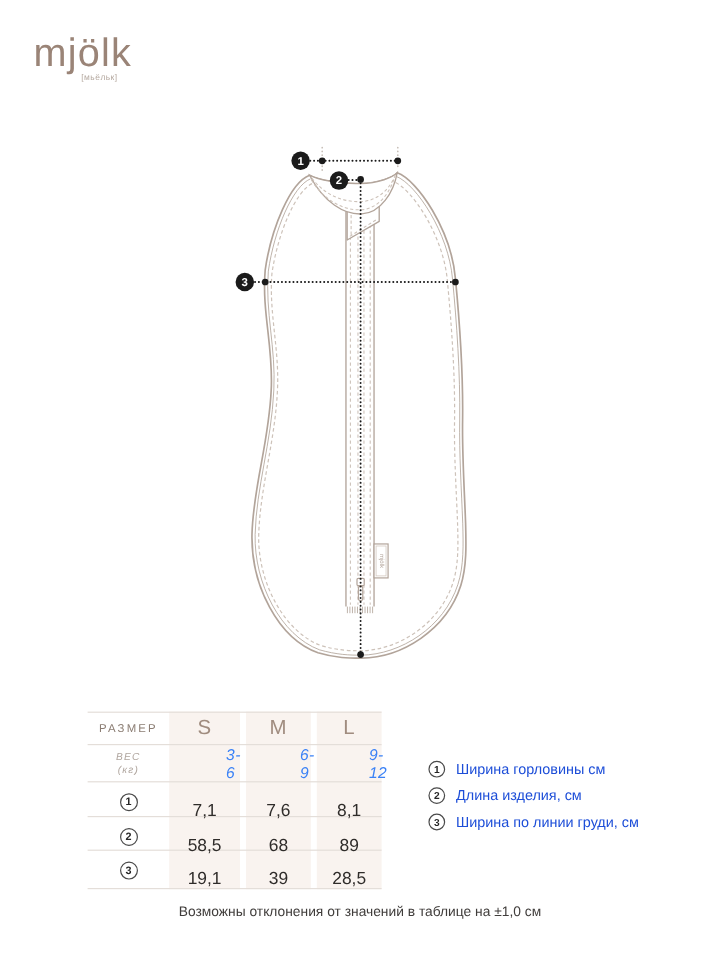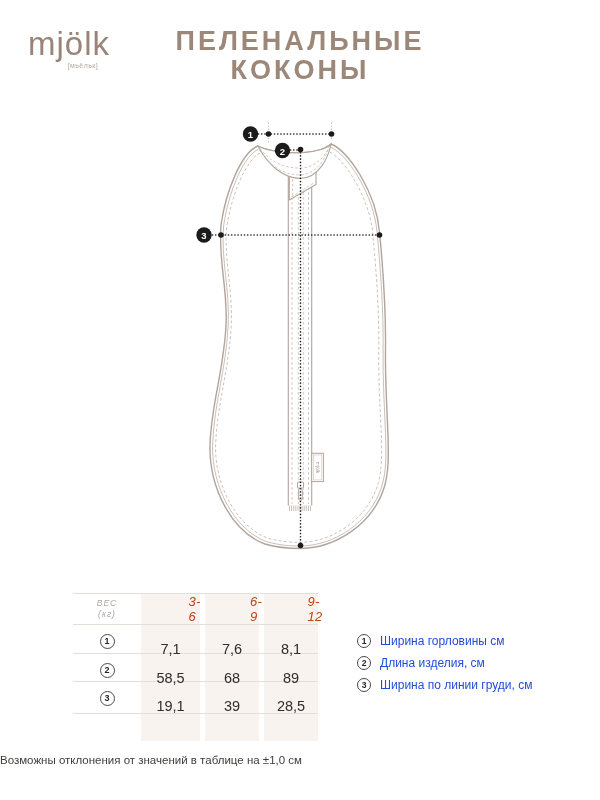--- a/index.html
+++ b/index.html
@@ -26,48 +26,44 @@
   .t-rows{position:relative;}
   .t-row{display:grid;grid-template-columns:68px 59px 5px 54px 5px 54px;
          border-top:1px solid #e4ded9;box-sizing:border-box;}
   .t-row:last-child{border-bottom:1px solid #e4ded9;}
   .r1{height:27px;} .r2{height:31px;font-style:italic;} .r3{height:29px;} .r4{height:28px;} .r5{height:33px;}
   .cell{display:flex;align-items:center;justify-content:center;flex-direction:column;}
   .c1{grid-column:1;} .c2{grid-column:2;} .c3{grid-column:4;} .c4{grid-column:6;}
   .hdr-label{font-size:9.5px;letter-spacing:1.8px;color:#8b7d73;}
   .hdr-size{font-size:17px;font-weight:500;color:#a08c7f;letter-spacing:.5px;}
   .wt-label{font-size:8.5px;letter-spacing:1px;color:#b0a69f;line-height:11px;text-align:center;}
-  .wt-val{font-size:13px;color:#c2410c;letter-spacing:.3px;padding-left:48px;}
+  .wt-val{font-size:13px;color:#3b82f6;letter-spacing:.3px;padding-left:48px;}
   .m-val{font-size:14.5px;font-weight:500;color:#2f2c2a;margin-top:16px;}
   .circ{width:15px;height:15px;border:1.2px solid #4a4a4a;border-radius:50%;
         display:flex;align-items:center;justify-content:center;
         font-size:9px;font-weight:bold;color:#262626;box-sizing:border-box;}
 
   
   .legend{position:absolute;left:357px;top:634px;}
   .legend-item{display:flex;align-items:center;margin-bottom:8px;}
   .legend .circ{width:14px;height:14px;border-width:1.1px;font-size:8.5px;flex:0 0 auto;}
   .legend-text{font-size:12px;color:#1d4ed8;margin-left:9px;white-space:nowrap;}
 
   
-  .footnote{position:absolute;left:0;width:600px;top:754px;
+  .footnote{position:absolute;left:0;width:600px;top:754px;text-align:center;
             font-size:11.5px;color:#403d3b;}
 </style>
 </head>
 <body>
 
 <div class="page">
 
   <div class="logo">
     <div class="logo-text">mjölk</div>
     <div class="logo-sub">[мьёльк]</div>
-  </div>
-  <div class="title">
-    <div>ПЕЛЕНАЛЬНЫЕ</div>
-    <div>КОКОНЫ</div>
   </div>
 
   <svg class="diagram" viewBox="0 0 260 450">
 
     <path d="M 88,26 C 72,32 56,70 51,105 C 48,140 58,170 56,205 C 54,250 41,285 40,325
          C 39,368 62,412 95,424 C 110,428.5 121,428.5 131,428.5 C 165,428 202,405 214,368
          C 219,352 218.5,334 218,316 C 217,288 215,258 215.5,230 C 216,190 213,148 209.5,112
          C 206,72 178,30 161,24 C 157,28 146,32.5 130,33 C 114,33.5 95,30 88,26 Z" fill="#ffffff" stroke="#b2a49a" stroke-width="1.4" stroke-linejoin="round"></path>
     <path d="M 88.8,29 C 74,35 58.5,71.5 53.6,106 C 50.8,140 60,170 58.2,205 C 56.2,249 43.6,285.5 42.6,325.5
          C 41.6,366 64,409.5 96.2,421.5 C 110.6,425.6 121,426 131,426 C 163.6,425.5 200,403 211.6,367
@@ -133,20 +129,26 @@
     </g>
   </svg>
 
   <div class="size-table">
     <div class="bands">
       <div class="band band-s"></div>
       <div class="band band-m"></div>
       <div class="band band-l"></div>
     </div>
     <div class="t-rows">
+      <div class="t-row r1">
+        <div class="cell c1 hdr-label">РАЗМЕР</div>
+        <div class="cell c2 hdr-size">S</div>
+        <div class="cell c3 hdr-size">M</div>
+        <div class="cell c4 hdr-size">L</div>
+      </div>
       <div class="t-row r2">
         <div class="cell c1 wt-label">
           <div>ВЕС</div>
           <div>(кг)</div>
         </div>
         <div class="cell c2 wt-val">3-6</div>
         <div class="cell c3 wt-val">6-9</div>
         <div class="cell c4 wt-val">9-12</div>
       </div>
       <div class="t-row r3">

